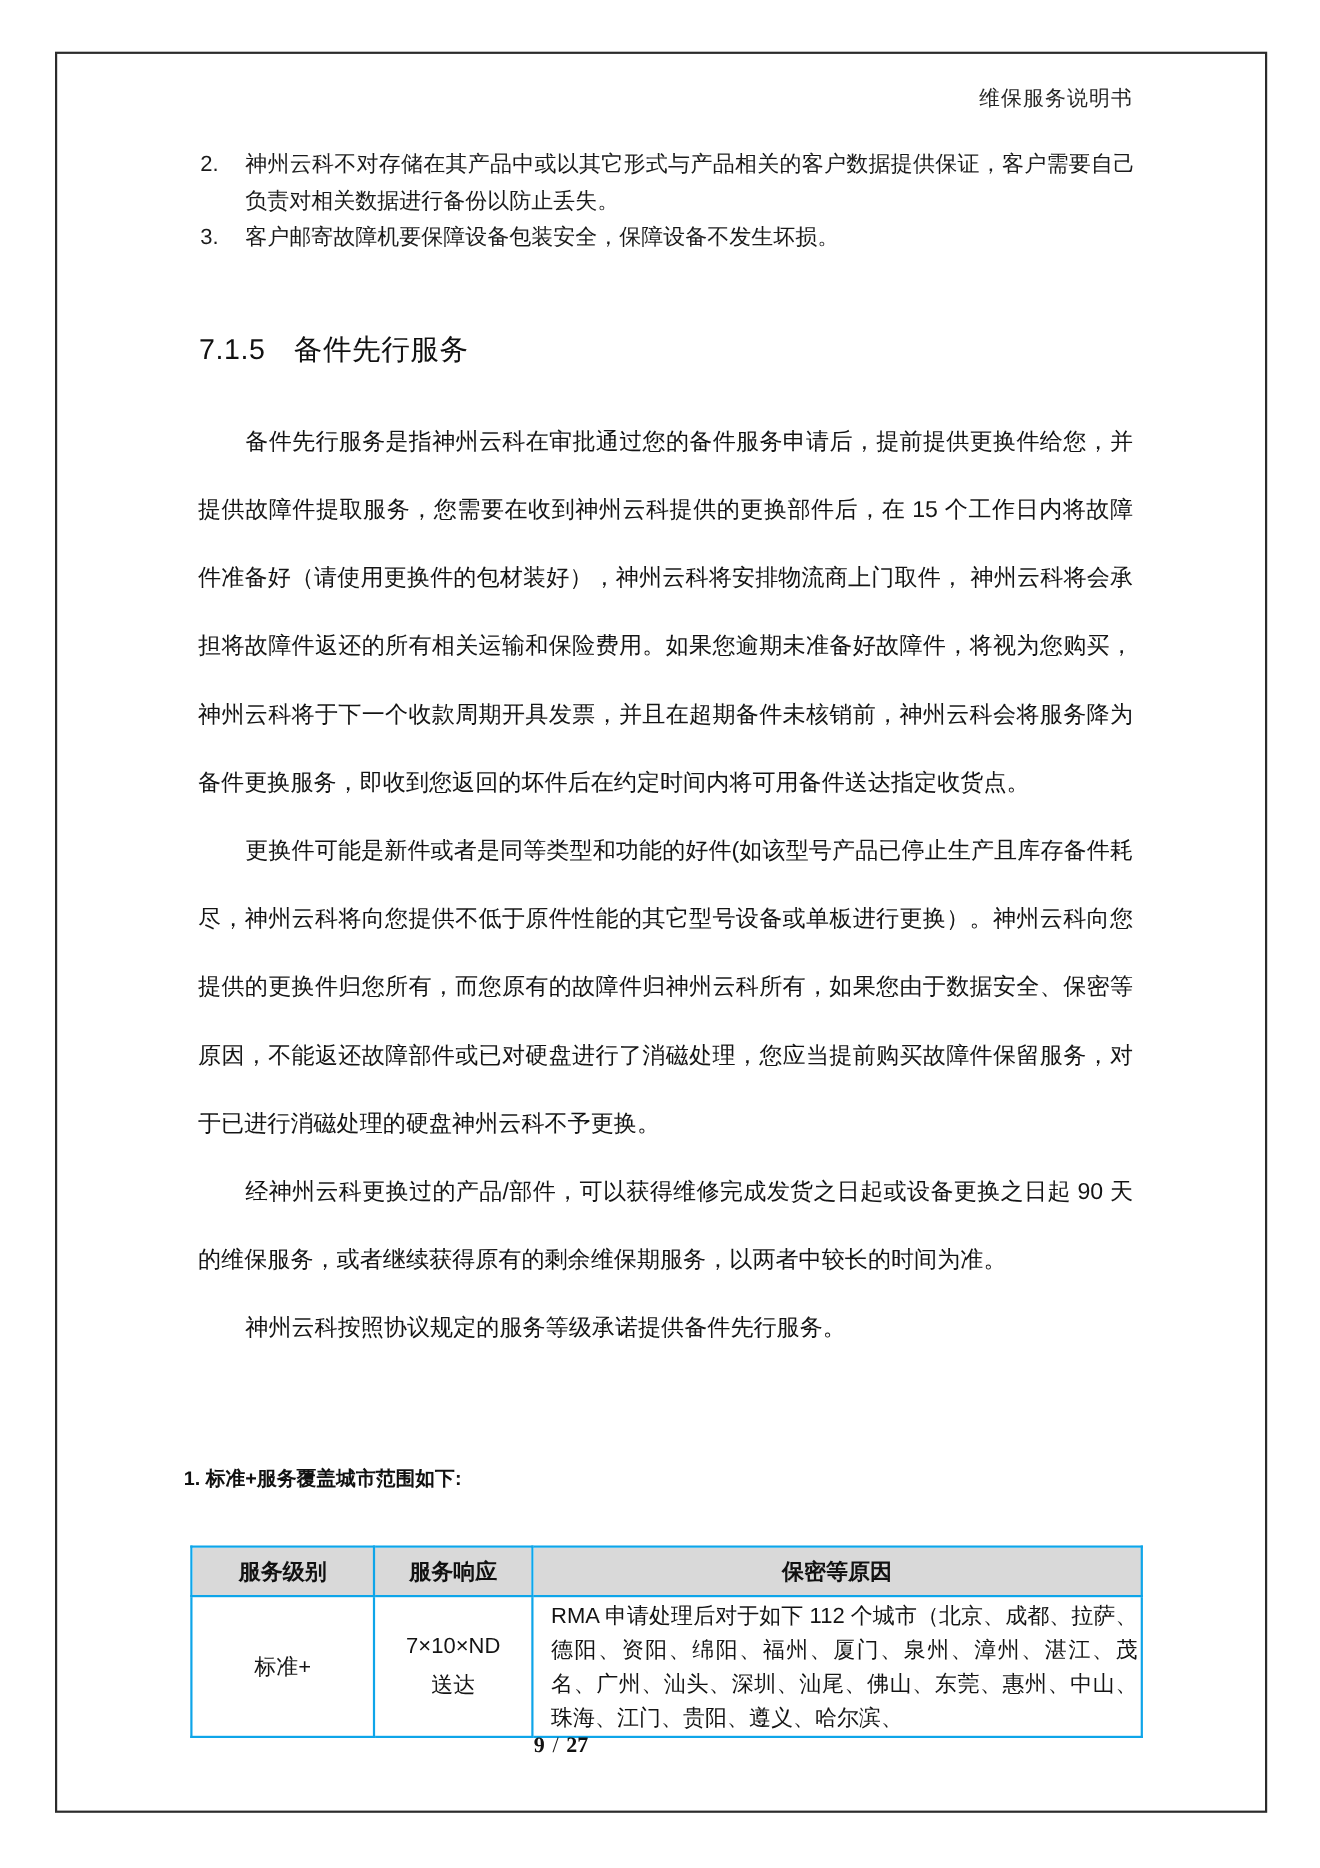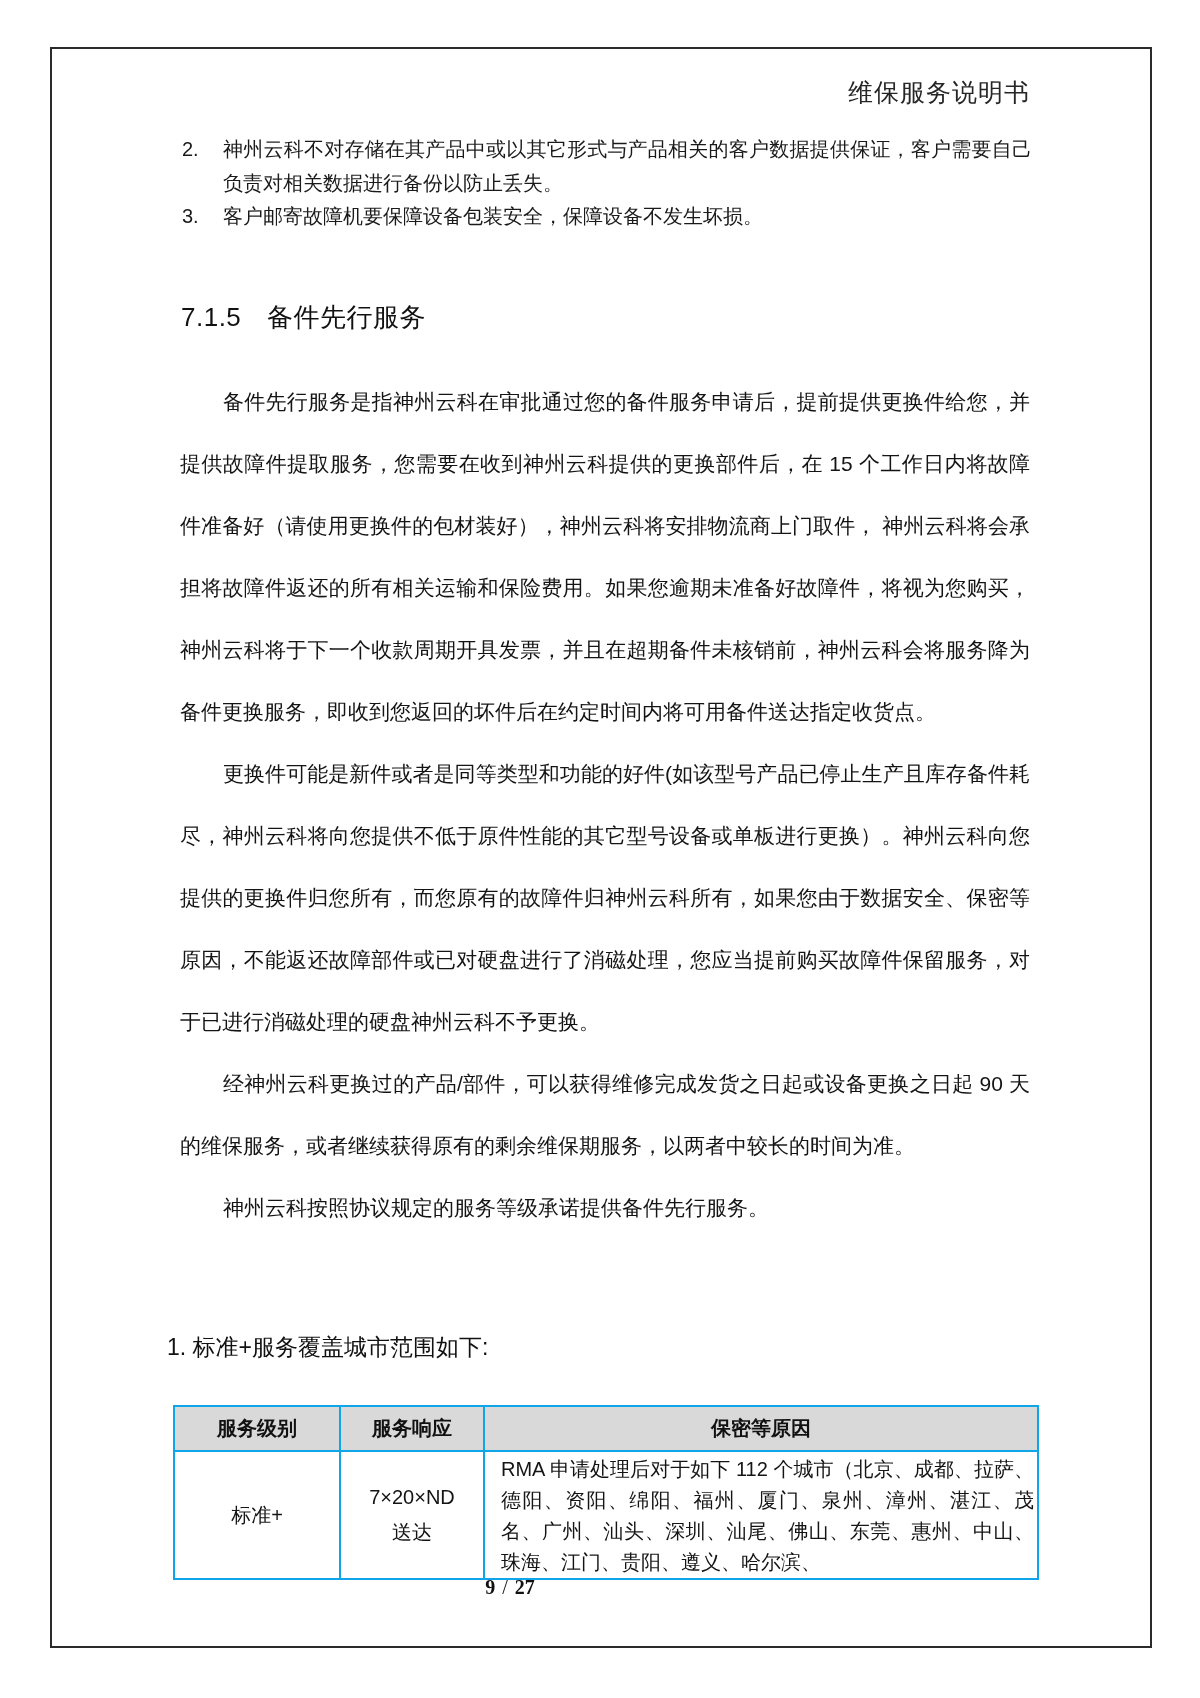--- a/index.html
+++ b/index.html
@@ -25,21 +25,21 @@
     box-sizing: border-box;
     border: 2px solid #2b2b2b;
   }
   .doc-header {
     position: absolute;
     left: 180px;
     top: 76px;
     width: 850px;
     text-align: right;
     font-family: "Liberation Serif", serif;
-    font-size: 25px;
+    font-size: 19px;
     letter-spacing: 1px;
     color: #262626;
   }
   .num-list {
     position: absolute;
     left: 182px;
     top: 133px;
     width: 850px;
     margin: 0;
     padding: 0;
@@ -82,22 +82,22 @@
     font-size: 21px;
     line-height: 62px;
     text-indent: 43px;
     text-align: justify;
     color: #141414;
   }
   .list-heading {
     position: absolute;
     left: 167px;
     top: 1332px;
-    font-size: 23px;
-    font-weight: normal;
+    font-size: 18px;
+    font-weight: bold;
     color: #111111;
   }
   table.services {
     position: absolute;
     left: 173px;
     top: 1405px;
     width: 864px;
     border-collapse: collapse;
     table-layout: fixed;
   }
@@ -198,21 +198,21 @@
       <tr>
         <th>服务级别</th>
         <th>服务响应</th>
         <th>保密等原因</th>
       </tr>
     </thead>
     <tbody>
       <tr>
         <td class="cell-level">标准+</td>
         <td class="cell-response">
-          <div>7×20×ND</div>
+          <div>7×10×ND</div>
           <div>送达</div>
         </td>
         <td class="cell-cities">RMA 申请处理后对于如下 112 个城市（北京、成都、拉萨、德阳、资阳、绵阳、福州、厦门、泉州、漳州、湛江、茂名、广州、汕头、深圳、汕尾、佛山、东莞、惠州、中山、珠海、江门、贵阳、遵义、哈尔滨、</td>
       </tr>
     </tbody>
   </table>
 
   <div class="doc-footer">
     <span>9</span><span class="sep">/</span><span>27</span>
   </div>

